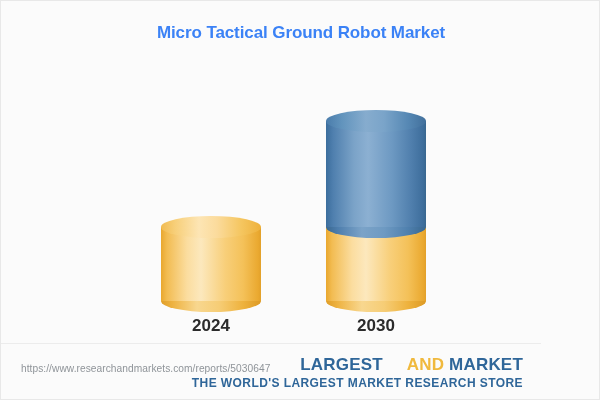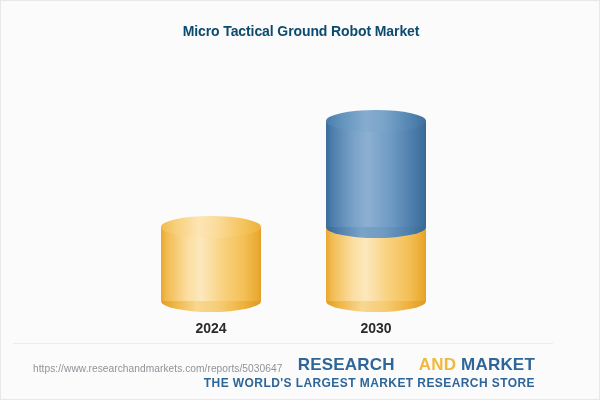--- a/index.html
+++ b/index.html
@@ -26,23 +26,23 @@
   .header {
     position: absolute;
     left: 0;
     top: 0;
     width: 600px;
     text-align: center;
   }
   .chart-title {
     margin: 0;
     padding-top: 22px;
-    font-size: 14px;
-    font-weight: bold;
-    color: #0c4a6e;
+    font-size: 17px;
+    font-weight: bold;
+    color: #3b82f6;
     letter-spacing: -0.1px;
   }
   .chart-subtitle {
     margin: 0;
     padding-top: 9px;
     font-size: 12.6px;
     font-weight: normal;
     color: #3a3a3a;
   }
 
@@ -75,21 +75,21 @@
   }
   .g2024 .value-label { bottom: 108px; }
   .g2030 .value-label { bottom: 208px; }
 
   
   .cat-label {
     position: absolute;
     bottom: 10px;
     width: 160px;
     text-align: center;
-    font-size: 14px;
+    font-size: 17px;
     font-weight: bold;
     color: #2b2b2b;
   }
 
   
   .cyl {
     position: absolute;
     left: 30px;
     width: 100px;
   }
@@ -197,21 +197,21 @@
     height: 11px;
     overflow: hidden;
   }
   .bottom-clip .bottom-round {
     bottom: 0;
   }
 
   
   .footer {
     position: absolute;
-    left: 12px;
+    left: 0;
     bottom: 0;
     width: 540px;
     height: 55px;
     background: #fbfbfb;
     border-top: 1px solid #ececec;
   }
   .footer-url {
     position: absolute;
     left: 20px;
     top: 19px;
@@ -294,18 +294,18 @@
       </div>
 
       <div class="cat-label">2030</div>
     </div>
 
   </div>
 
   <div class="footer">
     <div class="footer-url">https://www.researchandmarkets.com/reports/5030647</div>
     <div class="logo">
-      <div class="logo-main"><span>RESEARCH </span><span class="logo-and">AND</span><span> MARKET</span></div>
+      <div class="logo-main"><span>LARGEST </span><span class="logo-and">AND</span><span> MARKET</span></div>
       <div class="logo-tag">THE WORLD'S LARGEST MARKET RESEARCH STORE</div>
     </div>
   </div>
 
 </div>
 
 </body></html>

